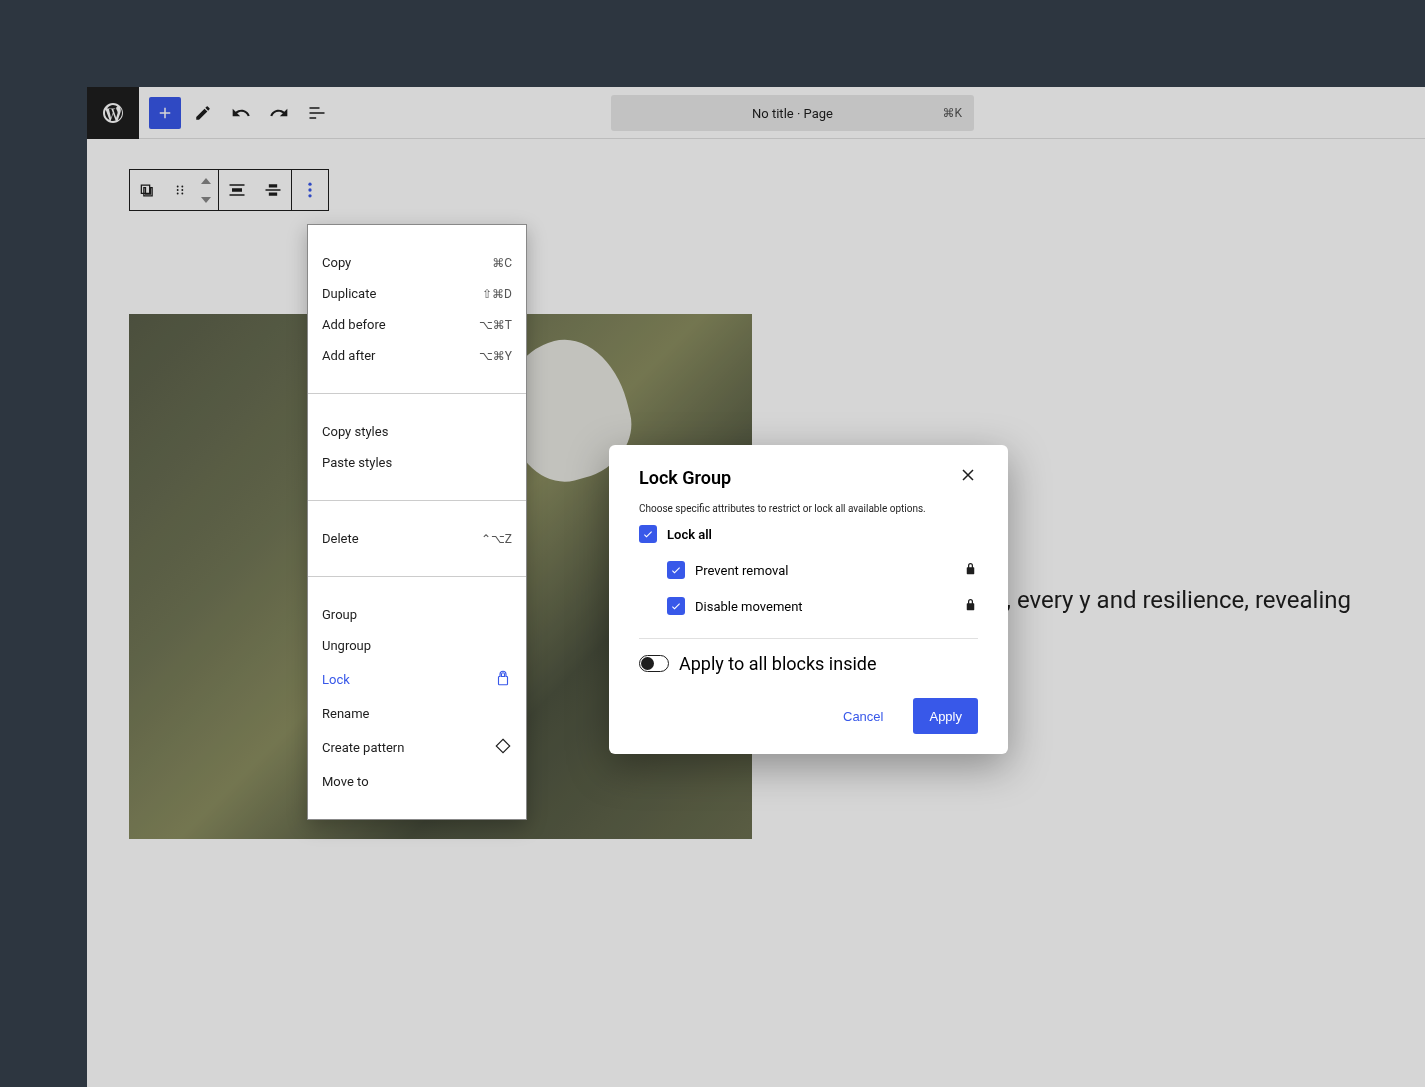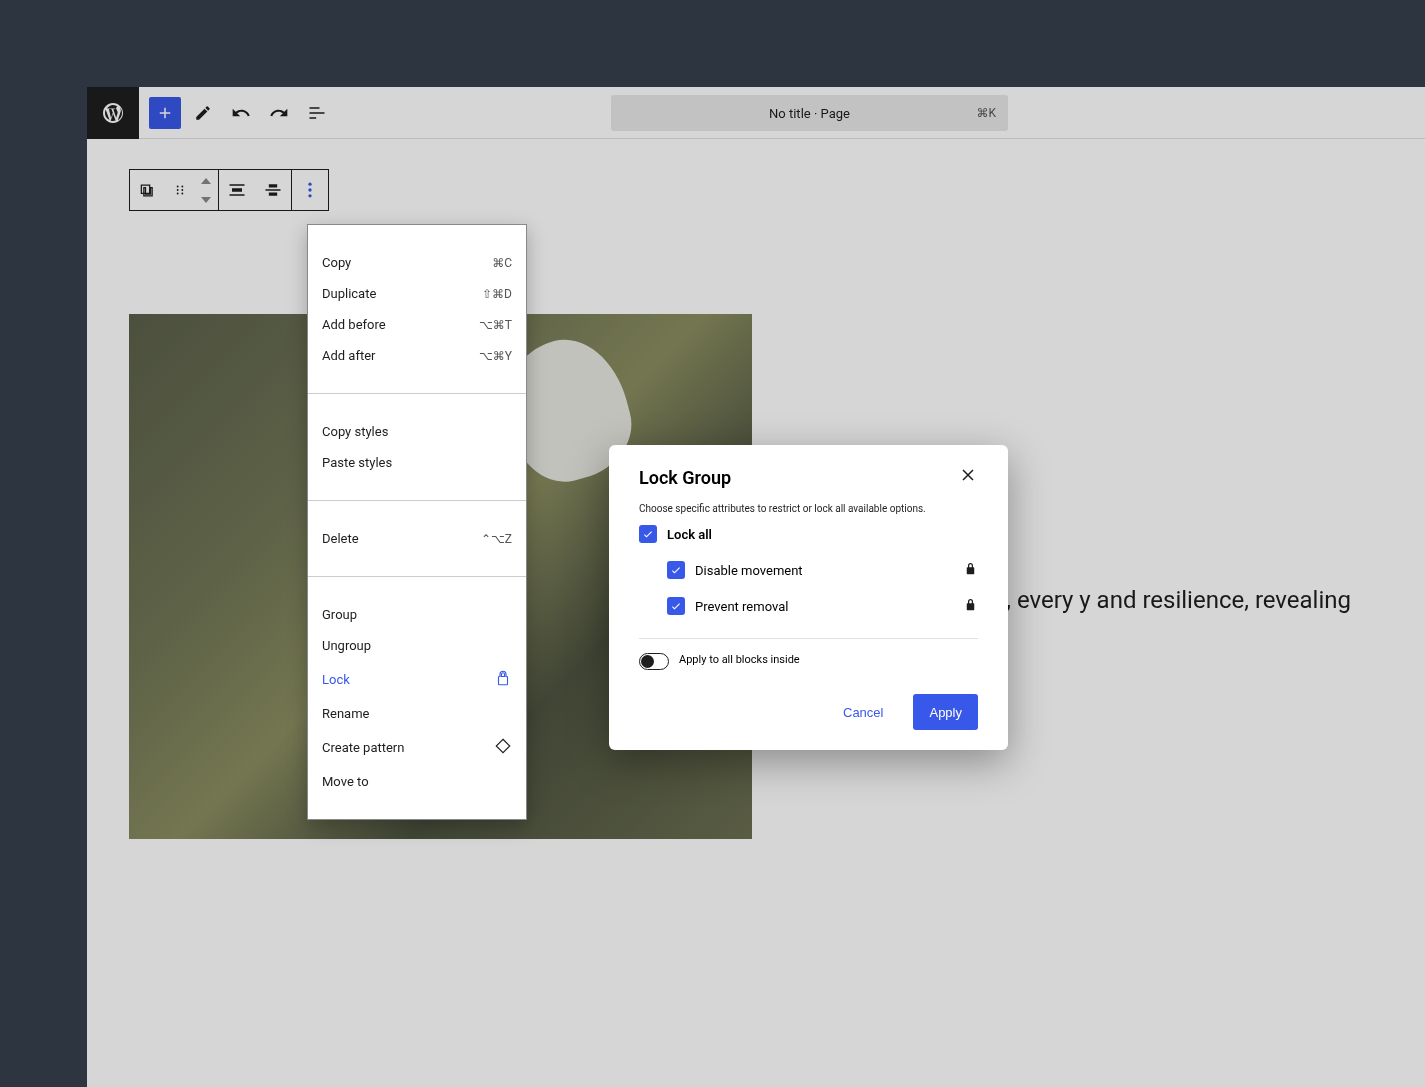--- a/index.html
+++ b/index.html
@@ -44,21 +44,21 @@
   width: 32px; height: 32px;
   display: flex; align-items: center; justify-content: center;
   border-radius: 2px;
 }
 .tb-btn.primary { background: #3858e9; }
 .tb-btn.primary svg { fill: #fff; }
 .tb-btn svg { fill: #1e1e1e; }
 .title-pill {
   position: absolute;
   left: 524px;
-  width: 397px;
+  width: 363px;
   height: 36px;
   top: 8px;
   background: #e8e8e8;
   border-radius: 3px;
   display: flex;
   align-items: center;
   justify-content: center;
   font-size: 13px;
   color: #1e1e1e;
 }
@@ -179,22 +179,23 @@
   background: #3858e9;
   border-radius: 3px;
   display: flex; align-items: center; justify-content: center;
 }
 .checkbox svg { fill: #fff; width: 12px; height: 12px; }
 .check-row .bold { font-weight: 600; }
 .lock-ic svg { width: 15px; height: 15px; fill: #1e1e1e; }
 .modal-divider { border: none; border-top: 1px solid #e0e0e0; margin: 14px 0; }
 .toggle-row {
   display: flex;
+  align-items: center;
   gap: 10px;
-  font-size: 11px;
+  font-size: 18px;
 }
 .toggle {
   width: 30px; height: 17px;
   border: 1px solid #1e1e1e;
   border-radius: 10px;
   position: relative;
   background: #fff;
 }
 .toggle::after {
   content: "";
@@ -415,37 +416,37 @@
     <span class="bold">Lock all</span>
   </div>
 
   <div class="check-row sub">
     <div class="cb-wrap">
       <div class="checkbox">
         <svg viewBox="0 0 24 24">
             <path d="M9 16.2l-3.5-3.5L4 14.2 9 19 20 8l-1.5-1.4z"></path>
           </svg>
       </div>
-      <span>Disable movement</span>
+      <span>Prevent removal</span>
     </div>
     <span class="lock-ic">
       <svg viewBox="0 0 24 24">
           <path d="M17 10h-1V7a4 4 0 00-8 0v3H7a1 1 0 00-1 1v9a1 1 0 001 1h10a1 1 0 001-1v-9a1 1 0 00-1-1zm-7-3a2 2 0 014 0v3h-4V7z"></path>
         </svg>
     </span>
   </div>
 
   <div class="check-row sub">
     <div class="cb-wrap">
       <div class="checkbox">
         <svg viewBox="0 0 24 24">
             <path d="M9 16.2l-3.5-3.5L4 14.2 9 19 20 8l-1.5-1.4z"></path>
           </svg>
       </div>
-      <span>Prevent removal</span>
+      <span>Disable movement</span>
     </div>
     <span class="lock-ic">
       <svg viewBox="0 0 24 24">
           <path d="M17 10h-1V7a4 4 0 00-8 0v3H7a1 1 0 00-1 1v9a1 1 0 001 1h10a1 1 0 001-1v-9a1 1 0 00-1-1zm-7-3a2 2 0 014 0v3h-4V7z"></path>
         </svg>
     </span>
   </div>
 
   <hr class="modal-divider">
 

